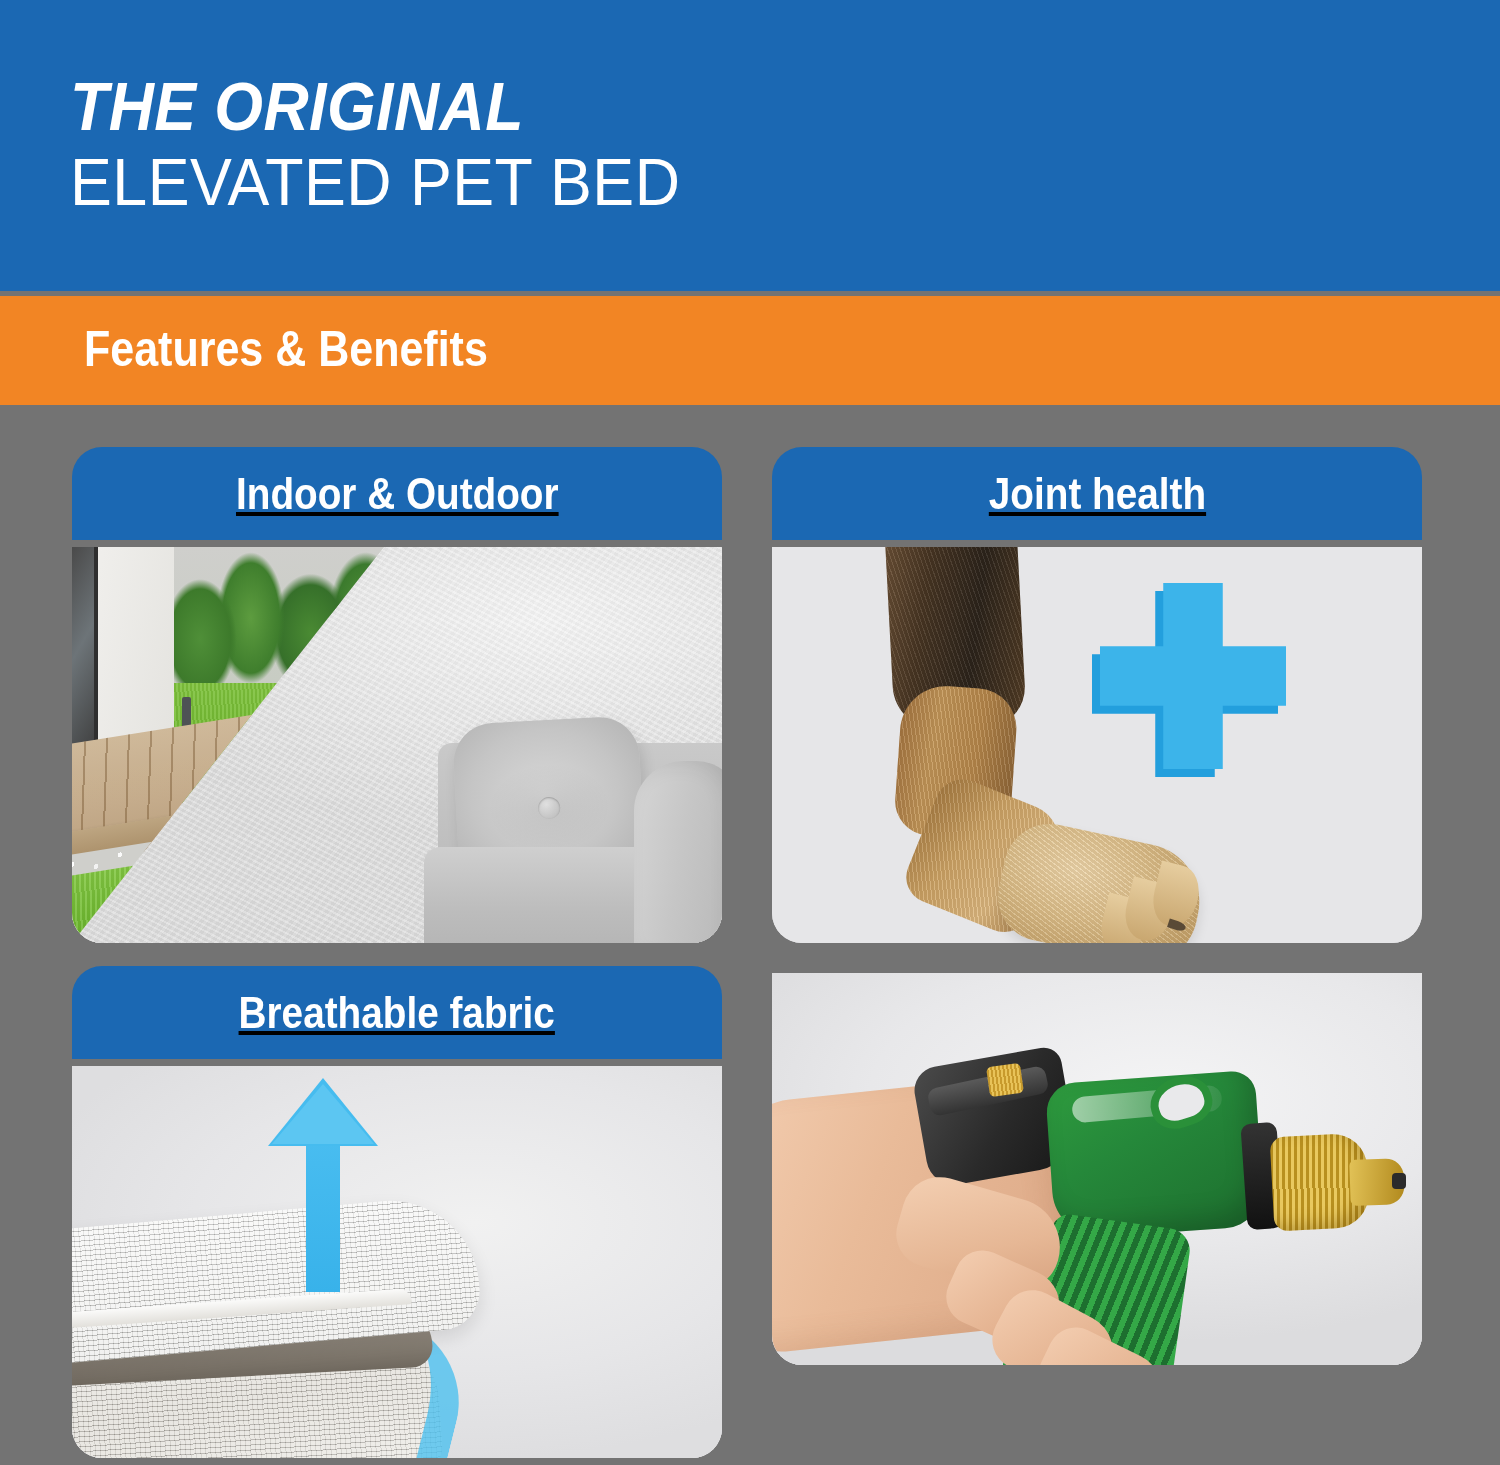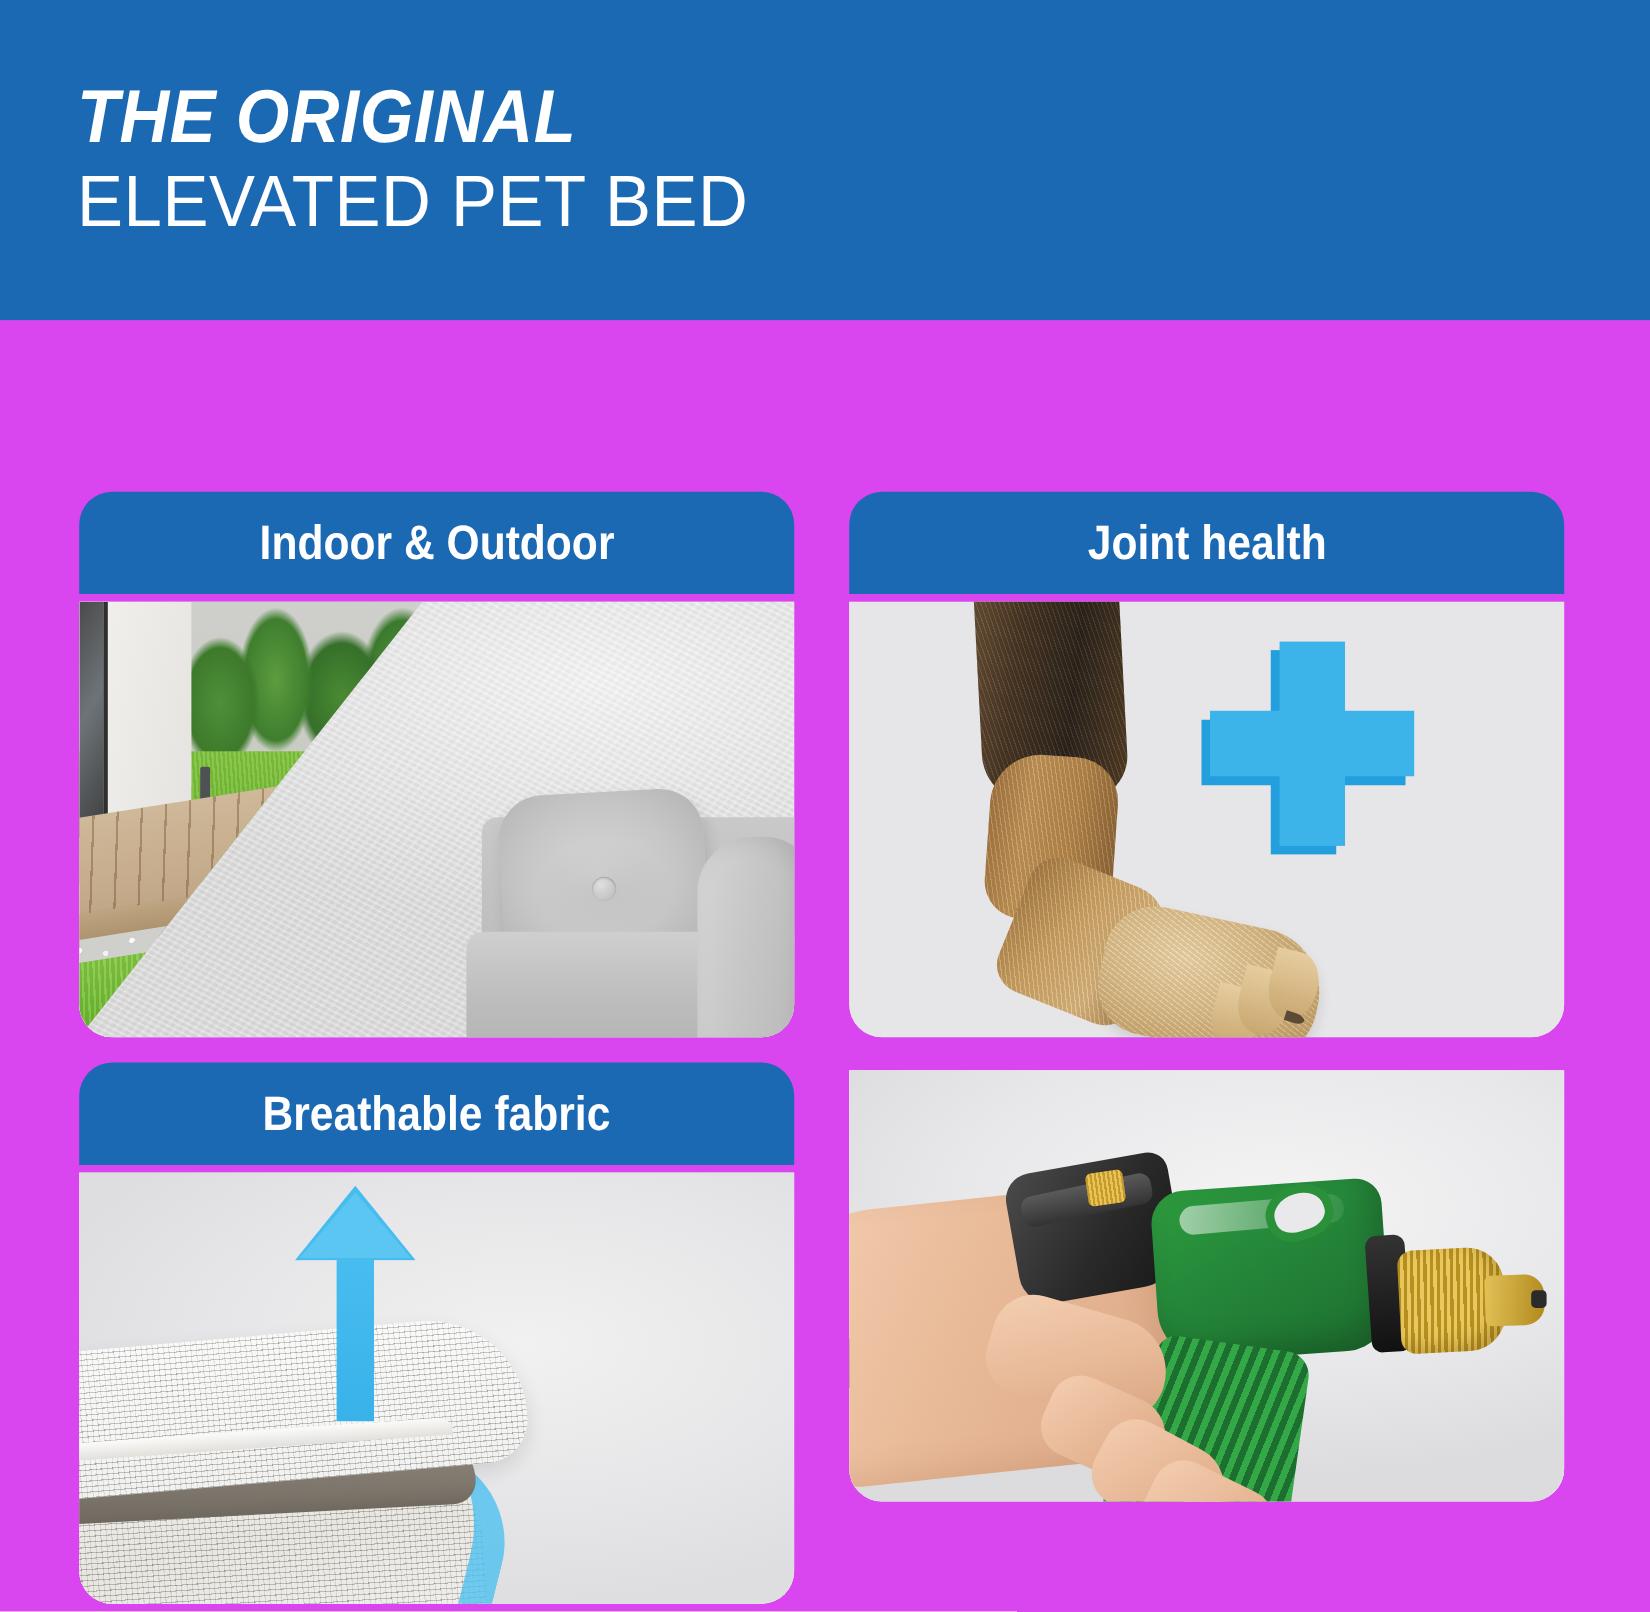--- a/index.html
+++ b/index.html
@@ -9,21 +9,21 @@
     height: 1465px;
     background: #ffffff;
     font-family: "Liberation Sans", sans-serif;
     overflow: hidden;
   }
 
   #page {
     position: relative;
     width: 1500px;
     height: 1465px;
-    background: #d946ef;
+    background: #737373;
   }
 
   
   .hero-banner {
     position: absolute;
     left: 0; top: 0;
     width: 1500px;
     height: 291px;
     background: #1b68b3;
   }
@@ -84,20 +84,21 @@
     position: absolute;
     left: 0;
     top: 447px;
     width: 1500px;
     height: 1018px;
   }
 
   .feature-card {
     position: absolute;
     width: 640px;
+    text-decoration: underline;
   }
   .card-pos-0 { left: 72px;  top: 0px;   }
   .card-pos-1 { left: 772px; top: 0px;   }
   .card-pos-2 { left: 72px;  top: 519px; }
   .card-pos-3 { left: 772px; top: 519px; }
 
   .card-header {
     position: relative;
     width: 650px;
     height: 93px;
@@ -530,20 +531,23 @@
 
 <div id="page">
 
   <div class="hero-banner">
     <div class="hero-title-block">
       <div class="hero-line-1">THE ORIGINAL</div>
       <div class="hero-line-2">ELEVATED PET BED</div>
     </div>
   </div>
 
+  <div class="section-band">
+    <div class="section-band-title">Features &amp; Benefits</div>
+  </div>
 
   <div class="cards-area">
 
     <div class="feature-card card-pos-0">
       <div class="card-header">
         <div class="card-header-label">Indoor &amp; Outdoor</div>
       </div>
       <div class="card-media">
         <div class="scene-indoor-outdoor">
           <div class="io-wall"></div>

